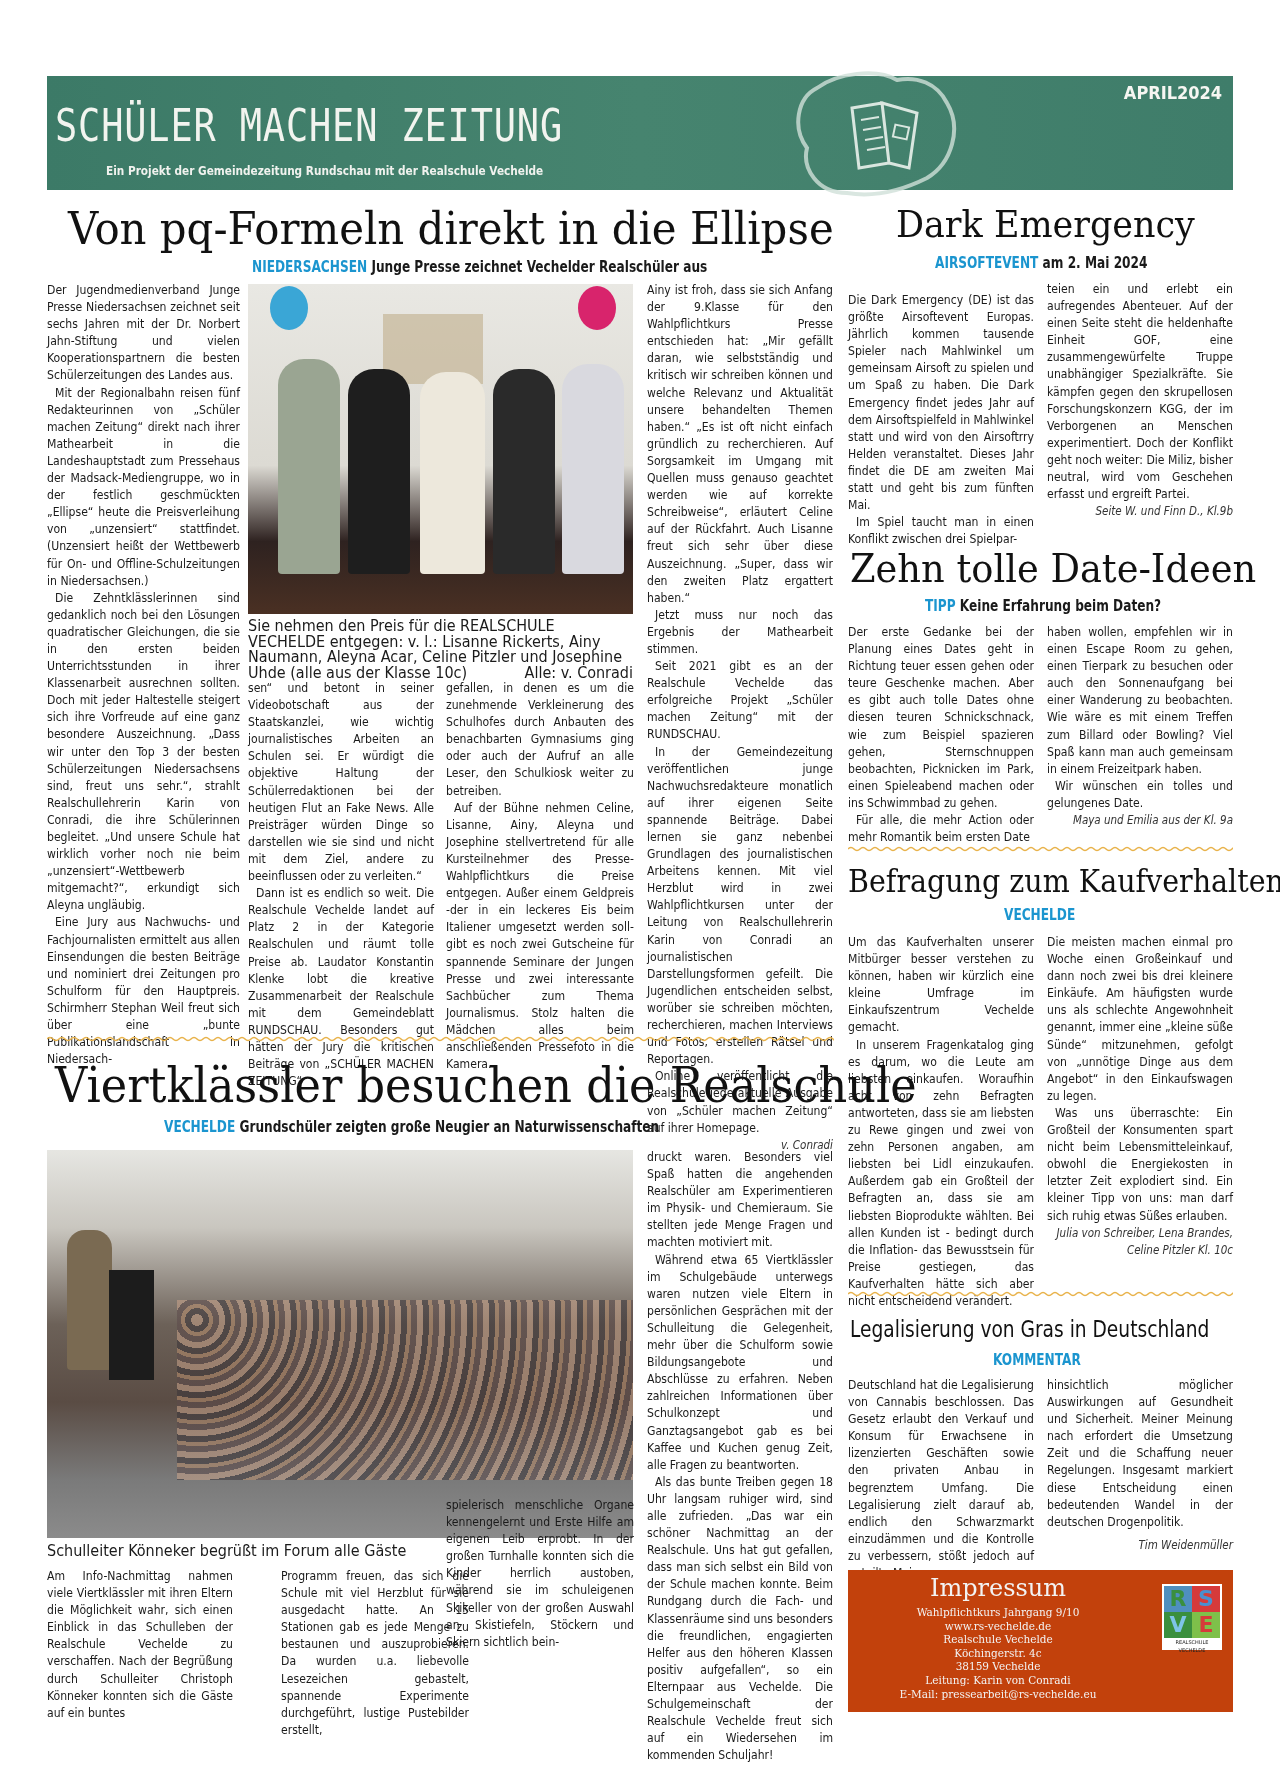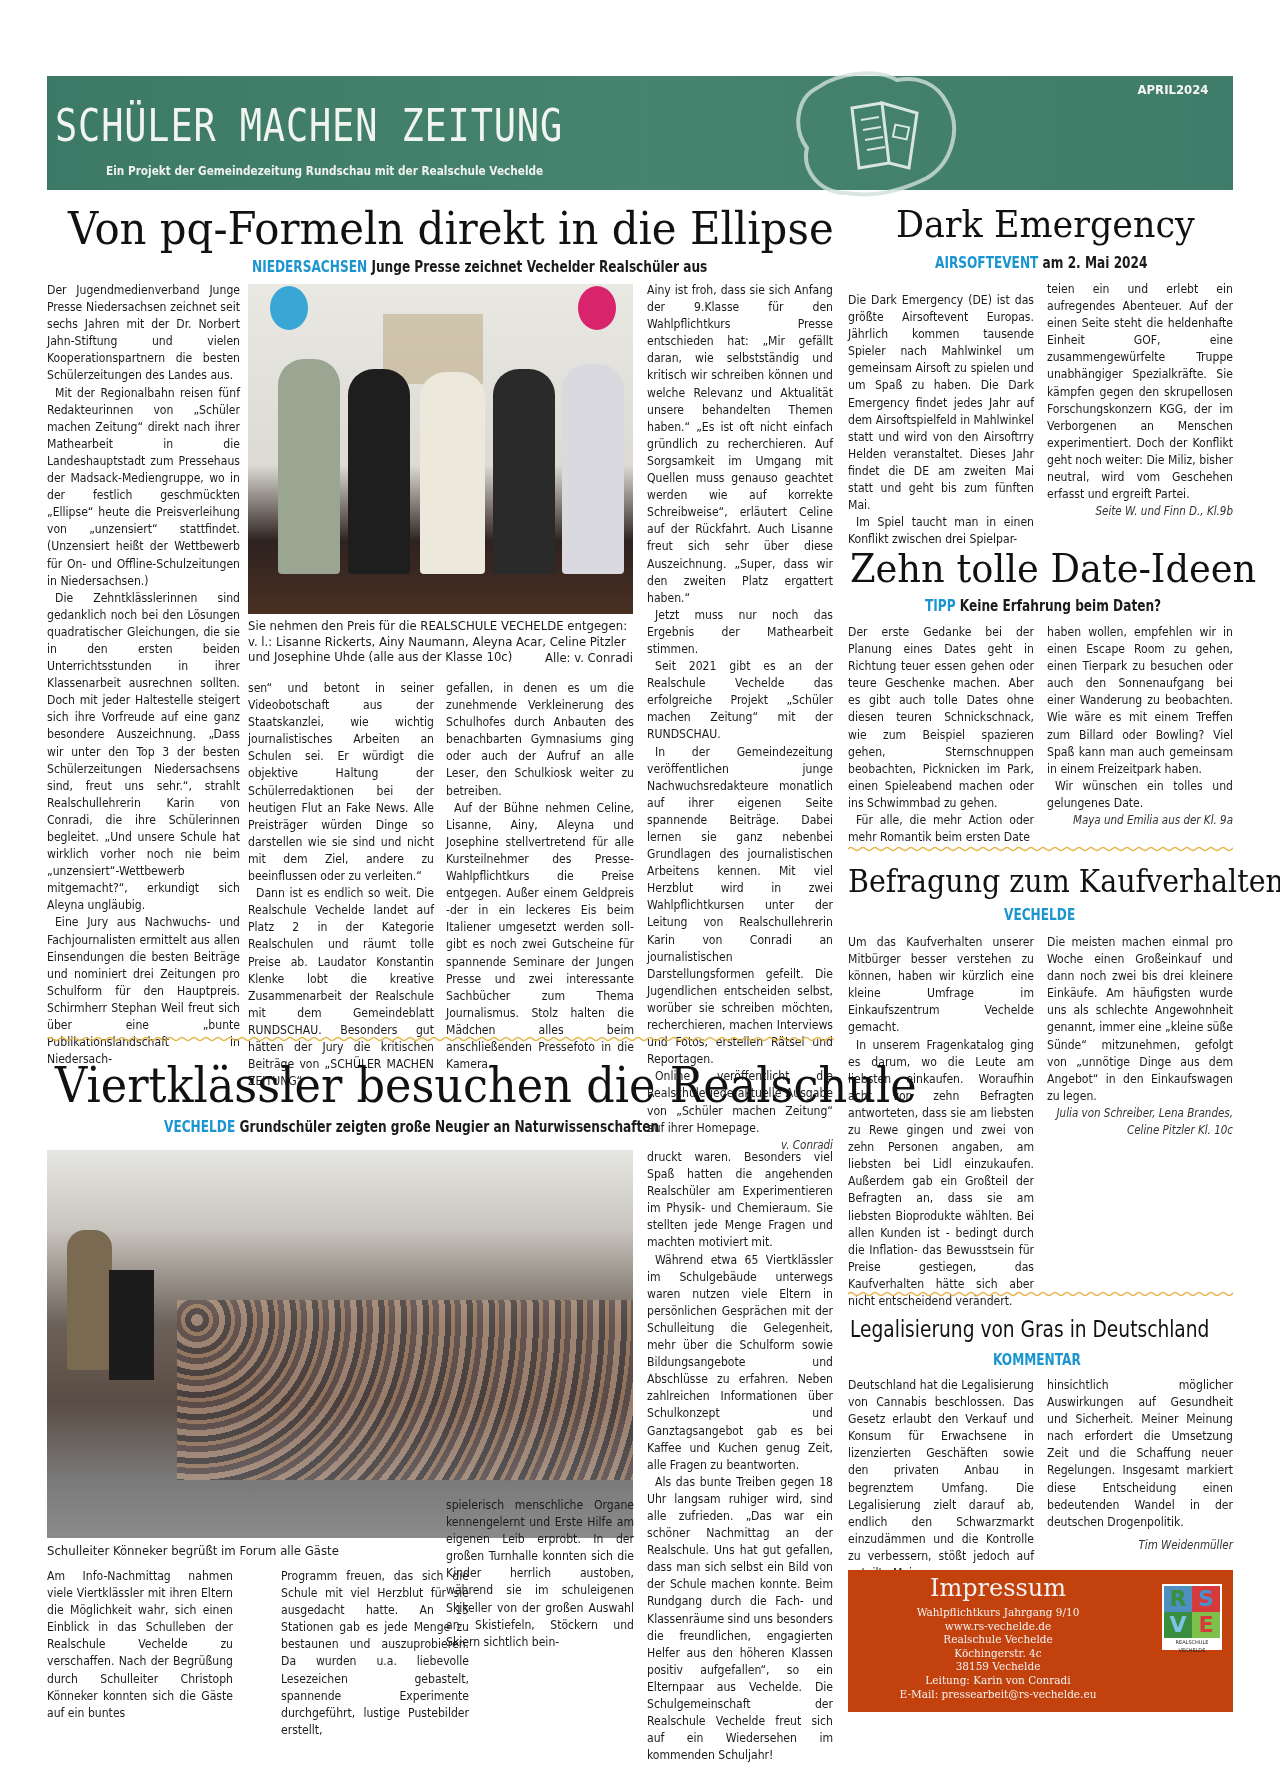--- a/index.html
+++ b/index.html
@@ -1,31 +1,31 @@
 <!DOCTYPE html>
 <html><head>
 <meta charset="utf-8">
 <style>
   html, body { margin:0; padding:0; background:#fff; }
   body { width:1280px; height:1770px; position:relative; overflow:hidden; font-family:"DejaVu Sans Condensed","DejaVu Sans", sans-serif; color:#1a1a1a; }
   .abs { position:absolute; }
   .banner { left:47px; top:76px; width:1186px; height:114px; background:#3f7f6c; background:linear-gradient(90deg,#3c7a67,#46846f 50%,#3f7d6a); }
   .banner .title { left:8px; top:24px; font-family:"DejaVu Sans Mono", monospace; font-size:44px; letter-spacing:1px; color:#f2f4ef; font-weight:normal; transform:scaleX(0.84); transform-origin:left; white-space:nowrap; }
   .banner .sub { left:59px; top:87px; font-size:13px; font-weight:bold; color:#f0f2ee; white-space:nowrap; transform:scaleX(0.9); transform-origin:left; }
-  .banner .date { right:0; top:6px; width:120px; text-align:center; font-size:13px; font-weight:bold; color:#f6f6f2; }
+  .banner .date { right:0; top:6px; width:120px; text-align:center; font-size:18px; font-weight:bold; color:#f6f6f2; }
   .banner svg { position:absolute; left:730px; top:-8px; }
   .hl { font-family:"DejaVu Serif", serif; color:#111; white-space:nowrap; }
   .kicker { font-size:15px; font-weight:bold; white-space:nowrap; transform:scaleX(0.9); transform-origin:left; }
   .kicker .tag { color:#1b95cf; }
   .col { font-size:12.1px; line-height:17.1px; text-align:justify; hyphens:manual; }
   .col p { margin:0; text-indent:0; }
   .col p + p { text-indent:8px; }
   .byline { font-style:italic; text-align:right; font-size:11.5px; color:#333; }
   .photo { overflow:hidden; }
-  .caption { font-size:13px; line-height:15.5px; }
+  .caption { font-size:16px; line-height:15.5px; }
   .impressum { background:#c2410c; color:#f3f3f3; font-family:"DejaVu Serif", serif; text-align:center; }
 </style>
 </head>
 <body>
 
 <div class="abs banner">
   <div class="abs title">SCHÜLER MACHEN ZEITUNG</div>
   <div class="abs sub">Ein Projekt der Gemeindezeitung Rundschau mit der Realschule  Vechelde</div>
   <div class="abs date">APRIL2024</div>
   <svg width="200" height="130" viewBox="0 0 200 130">
@@ -110,20 +110,21 @@
   </svg>
 
 <div class="abs hl" style="left:848px;top:863px;font-size:31px;transform:scaleX(0.92);transform-origin:left;">Befragung zum Kaufverhalten</div>
 <div class="abs kicker" style="left:1004px;top:906px;"><span class="tag">VECHELDE</span></div>
 <div class="abs col" style="left:848px;top:934px;width:186px;">
   <p>Um das Kaufverhalten unserer Mitbürger besser verstehen zu können, haben wir kürzlich eine kleine Umfrage im Einkaufszentrum Vechelde gemacht.</p>
   <p>In unserem Fragenkatalog ging es darum, wo die Leute am liebsten einkaufen. Woraufhin acht von zehn Befragten antworteten, dass sie am liebsten zu Rewe gingen und zwei von zehn Personen angaben, am liebsten bei Lidl einzukaufen. Außerdem gab ein Großteil der Befragten an, dass sie am liebsten Bioprodukte wählten. Bei allen Kunden ist - bedingt durch die Inflation- das Bewusstsein für Preise gestiegen, das Kaufverhalten hätte sich aber nicht entscheidend verändert.</p>
 </div>
 <div class="abs col" style="left:1047px;top:934px;width:186px;">
   <p>Die meisten machen einmal pro Woche einen Großeinkauf und dann noch zwei bis drei kleinere Einkäufe. Am häufigsten wurde uns als schlechte Angewohnheit genannt, immer eine „kleine süße Sünde“ mitzunehmen, gefolgt von „unnötige Dinge aus dem Angebot“ in den Einkaufswagen zu legen.</p>
+  <p>Was uns überraschte:  Ein Großteil der Konsumenten spart nicht beim Lebensmitteleinkauf, obwohl die Energiekosten in letzter Zeit explodiert sind.  Ein kleiner Tipp von uns: man darf sich ruhig etwas Süßes erlauben.</p>
   <div class="byline">Julia von Schreiber, Lena Brandes,</div>
   <div class="byline">Celine Pitzler Kl. 10c</div>
 </div>
 
 <svg class="abs" style="left:848px;top:1290px;" width="385" height="8">
     <path id="wv3" fill="none" stroke="#e8b24a" stroke-width="1.5" d="M0 4 q3 -3 6 0 q3 3 6 0 q3 -3 6 0 q3 3 6 0 q3 -3 6 0 q3 3 6 0 q3 -3 6 0 q3 3 6 0 q3 -3 6 0 q3 3 6 0 q3 -3 6 0 q3 3 6 0 q3 -3 6 0 q3 3 6 0 q3 -3 6 0 q3 3 6 0 q3 -3 6 0 q3 3 6 0 q3 -3 6 0 q3 3 6 0 q3 -3 6 0 q3 3 6 0 q3 -3 6 0 q3 3 6 0 q3 -3 6 0 q3 3 6 0 q3 -3 6 0 q3 3 6 0 q3 -3 6 0 q3 3 6 0 q3 -3 6 0 q3 3 6 0 q3 -3 6 0 q3 3 6 0 q3 -3 6 0 q3 3 6 0 q3 -3 6 0 q3 3 6 0 q3 -3 6 0 q3 3 6 0 q3 -3 6 0 q3 3 6 0 q3 -3 6 0 q3 3 6 0 q3 -3 6 0 q3 3 6 0 q3 -3 6 0 q3 3 6 0 q3 -3 6 0 q3 3 6 0 q3 -3 6 0 q3 3 6 0 q3 -3 6 0 q3 3 6 0 q3 -3 6 0 q3 3 6 0 q3 -3 6 0 q3 3 6 0 q3 -3 6 0 q3 3 6 0 q3 -3 6 0 q3 3 6 0 q3 -3 6 0 q3 3 6 0 q3 -3 6 0 q3 3 6 0"></path>
   </svg>
 
 <div class="abs hl" style="left:850px;top:1316px;font-size:23px;transform:scaleX(0.9);transform-origin:left;font-family:'DejaVu Sans Condensed','DejaVu Sans',sans-serif;">Legalisierung von Gras in Deutschland</div>
 <div class="abs kicker" style="left:993px;top:1351px;"><span class="tag">KOMMENTAR</span></div>

